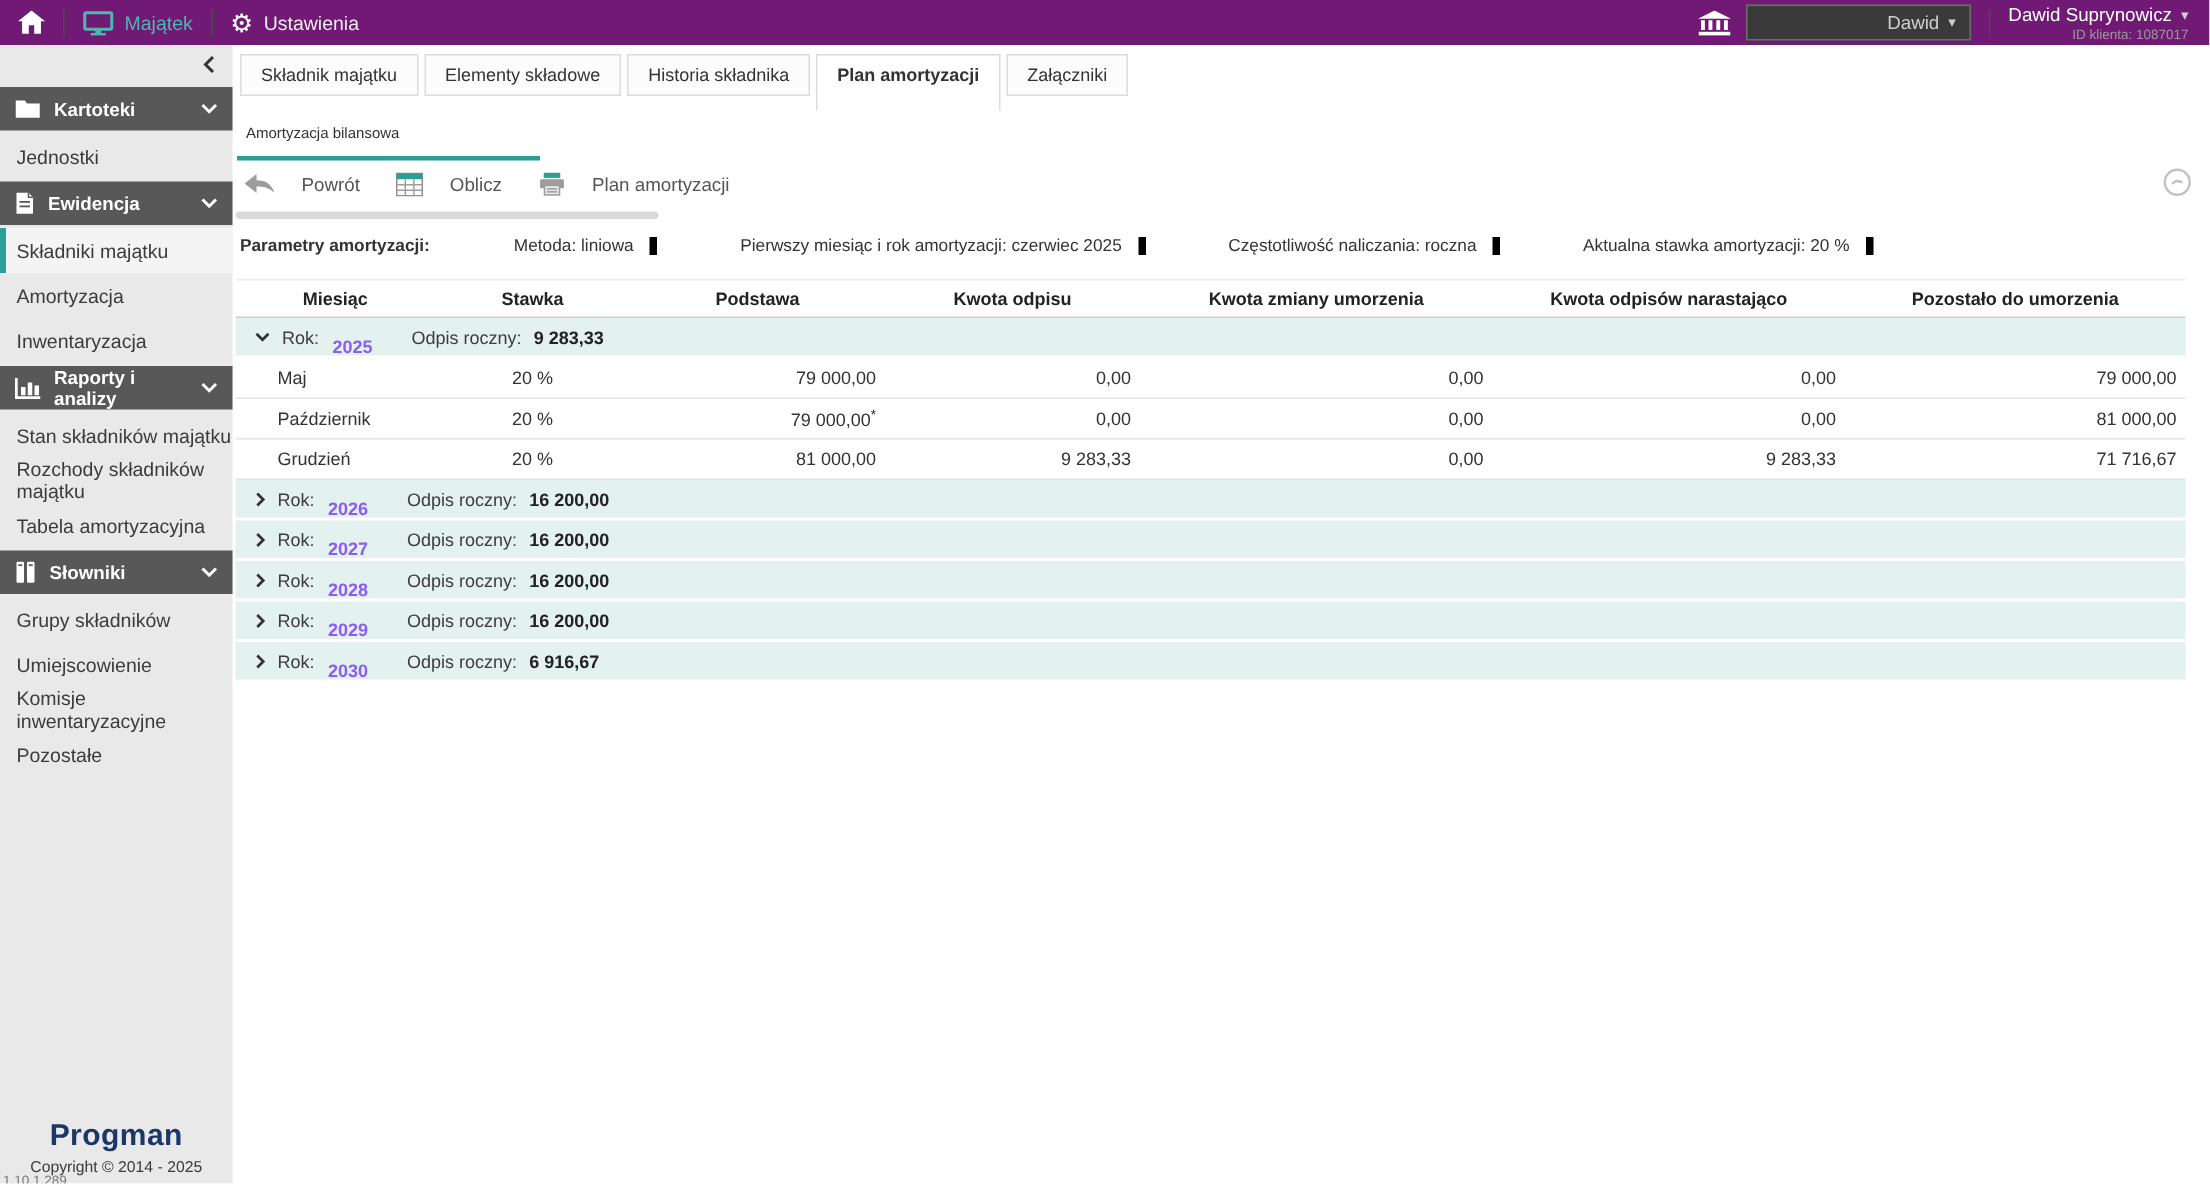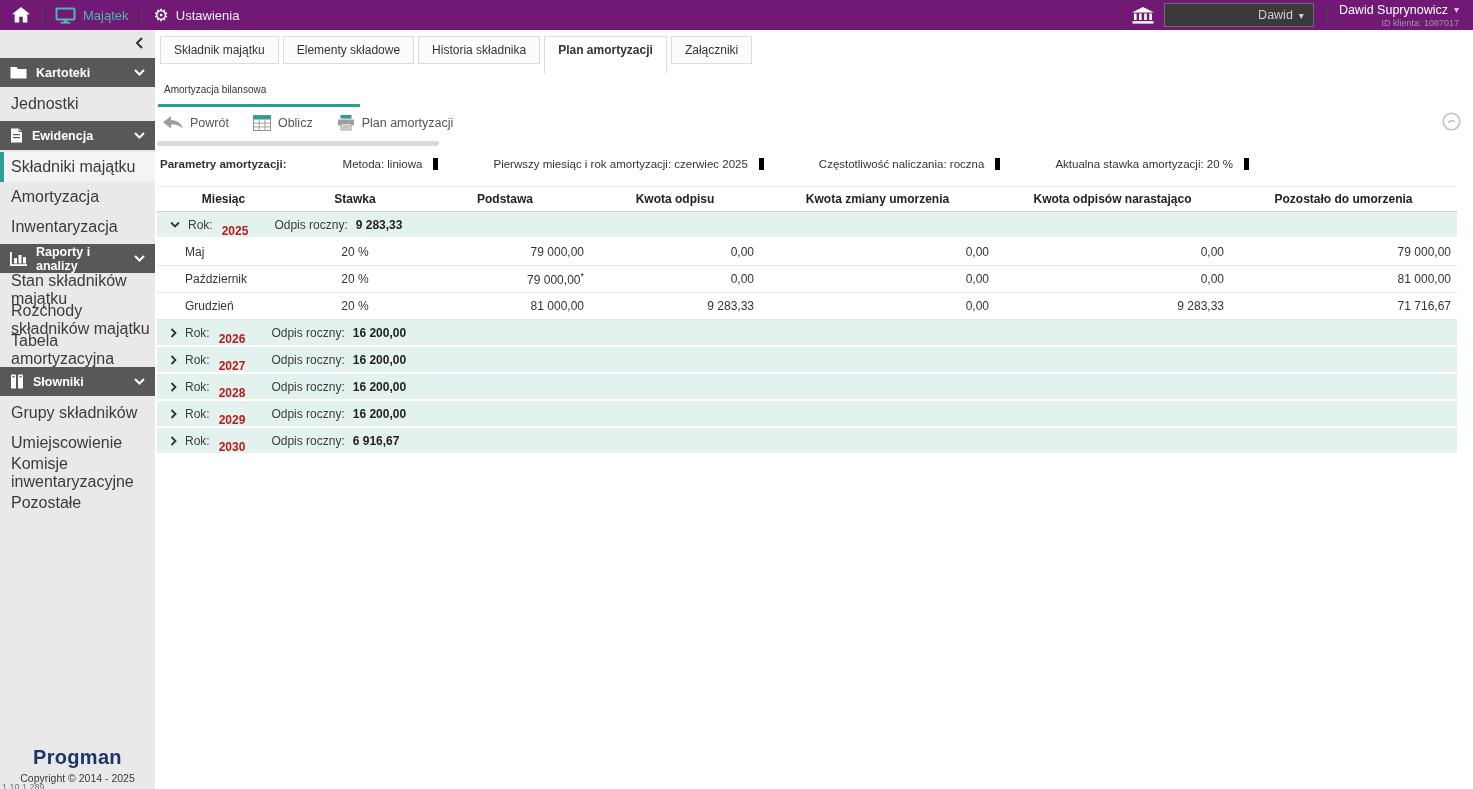--- a/index.html
+++ b/index.html
@@ -22,42 +22,42 @@
   .user-name-line { color:#fff; font-size:12.5px; display:flex; align-items:center; gap:6px; }
   .user-id { color:#9a9a9a; font-size:9px; margin-top:1px; }
   .caret { color:#cfcfcf; font-size:10px; }
 
   
   .sidebar { position:absolute; top:30px; left:0; width:155px; bottom:0; background:#e9e9e9; z-index:20; }
   .collapse-row { height:26px; display:flex; justify-content:flex-end; align-items:center; padding-right:12px; }
   .nav-section { height:29px; background:#585858; display:flex; align-items:center; gap:9px;
                  padding:0 10px; margin:2px 0; cursor:pointer; }
   .nav-section .sec-label { color:#fff; font-size:12.5px; font-weight:600; flex:1; }
-  .nav-item { height:30px; display:flex; align-items:center; padding-left:11px; font-size:16px;
+  .nav-item { height:30px; display:flex; align-items:center; padding-left:11px; font-size:13px;
               color:#3b3b3b; cursor:pointer; }
   .nav-item.active { background:#f4f4f4; border-left:4px solid #2b9e96; padding-left:7px; }
   .side-footer { position:absolute; bottom:0; left:0; width:100%; text-align:center; }
   .progman { color:#1c3668; font-size:20px; font-weight:700; letter-spacing:0.3px; }
   .copyright { font-size:10.5px; color:#3a3a3a; margin-top:3px; padding-bottom:5px; }
   .version { position:absolute; bottom:-3px; left:2px; font-size:9px; color:#777; }
 
   
   .main { position:absolute; top:30px; left:155px; right:0; bottom:0; background:#fff; }
 
   .tabstrip { position:absolute; top:6px; left:5px; display:flex; gap:4px; align-items:flex-start; }
   .tab { background:#fcfcfc; border:1px solid #dcdcdc; height:28px; line-height:26px;
          padding:0 13px; font-size:12px; color:#333; cursor:pointer; }
   .tab.active { background:#fff; height:38px; font-weight:700; border-bottom:1px solid #fff; }
 
   .subtab-row { position:absolute; top:47px; left:3px; }
   .subtab { display:inline-block; min-width:202px; padding:7px 8px 9px 6px;
             border-bottom:3px solid #2b9e96; font-size:10px; color:#333; cursor:pointer; }
 
   .toolbar { position:absolute; top:78px; left:8px; display:flex; align-items:center; gap:24px; height:30px; }
-  .tool-btn { display:flex; align-items:center; gap:7px; font-size:12.5px; color:#555; cursor:pointer; }
+  .tool-btn { display:flex; align-items:center; gap:18px; font-size:12.5px; color:#555; cursor:pointer; }
   .toolbar-right { position:absolute; top:82px; right:12px; cursor:pointer; }
 
   .partial-bar { position:absolute; top:111px; left:2px; width:282px; height:5px;
                  background:#d9d9d9; border-radius:3px; }
 
   .params-row { position:absolute; top:121px; left:5px; right:8px; height:26px;
                 display:flex; align-items:center; font-size:11.5px; color:#333; }
   .params-label { font-weight:700; margin-right:12px; }
   .param-seg { padding-right:11px; border-right:5px solid #000000; margin-right:11px;padding-left:44px; }
 
@@ -65,21 +65,21 @@
   .amort-table { position:absolute; top:156px; left:2px; right:16px; }
   .thead { display:flex; height:26px; align-items:center; border-top:1px solid #ececec;
            border-bottom:1px solid #cfcfcf; }
   .th { font-size:12px; font-weight:700; color:#222; text-align:center; }
   .c0 { width:133px; } .c1 { width:130px; } .c2 { width:170px; } .c3 { width:170px; }
   .c4 { width:235px; } .c5 { width:235px; } .c6 { flex:1; }
 
   .group-row { height:25px; background:#e3f1ef; margin-bottom:2px; display:flex;
                align-items:center; padding-left:13px; font-size:12px; cursor:pointer; }
   .group-row .rok-label { color:#3c3c3c; margin-left:8px; }
-  .group-row .rok-year { font-weight:700; color:#b91c1c; margin-left:9px;margin-top:12px; }
+  .group-row .rok-year { font-weight:700; color:#8b5cf6; margin-left:9px;margin-top:12px; }
   .group-row .odpis-label { color:#3c3c3c; margin-left:26px; }
   .group-row .odpis-value { font-weight:700; color:#222; margin-left:8px; }
 
   .month-row { display:flex; height:27px; align-items:center; border-bottom:1px solid #e4e4e4;
                font-size:12px; color:#333; }
   .month-cell { padding-left:28px; }
   .num { text-align:right; padding-right:6px; }
   .mid { text-align:center; }
   sup.star { font-size:9px; color:#222; }
 

